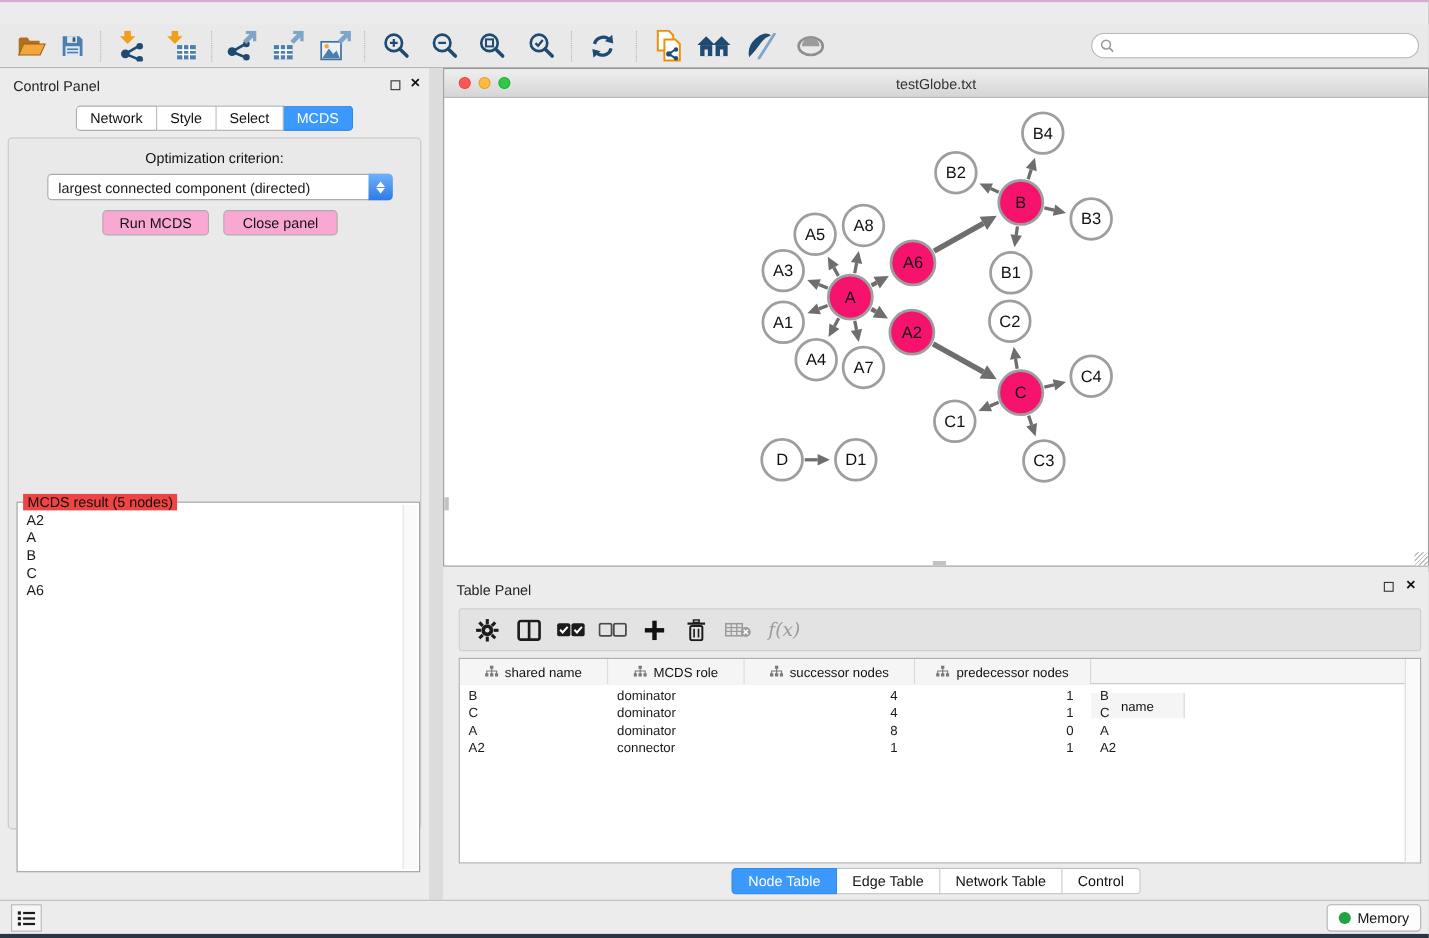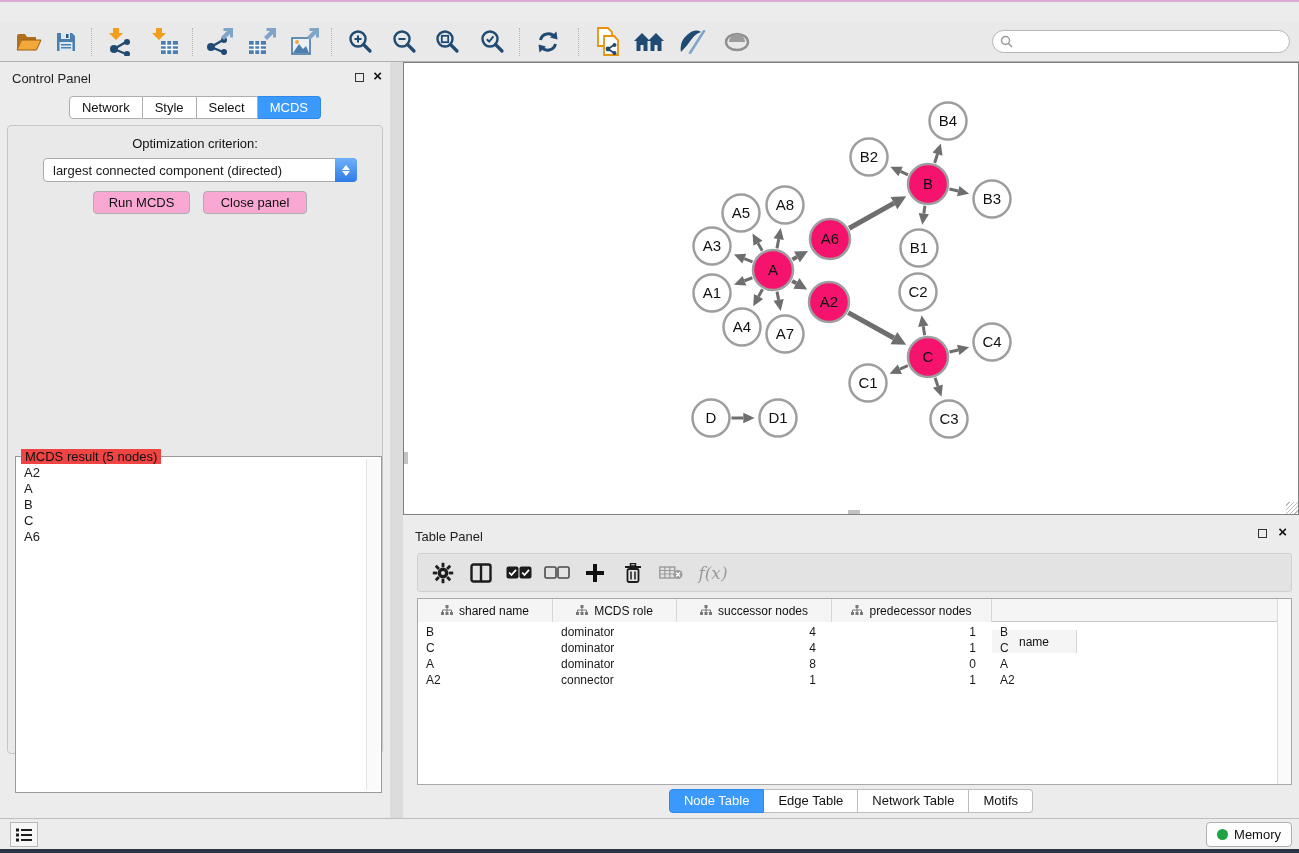--- a/index.html
+++ b/index.html
@@ -283,20 +283,26 @@
             <div>C</div>
             <div>A6</div>
           </div>
         <div class="vtrack"></div>
       </div>
     </div>
   </div>
   <div class="divider"></div>
 
   <div class="net-window">
+    <div class="net-titlebar">
+      <span class="tl red"></span>
+      <span class="tl yel"></span>
+      <span class="tl grn"></span>
+      <div class="net-title">testGlobe.txt</div>
+    </div>
     <div class="net-canvas">
       <svg width="894" height="425" viewBox="0 0 894 425">
           <line x1="348.4146596993366" y1="188.76168568713538" x2="340.46869583786463" y2="191.75770484801828" stroke="#6E6E6E" stroke-width="3"></line>
           <polygon points="329.98888623025414,195.70910847055993 338.63411558454175,186.89207895877055 342.3032760911875,196.623330737266" fill="#6E6E6E"></polygon>
           <line x1="348.52754906265756" y1="172.94526520498002" x2="340.29063852389925" y2="169.7045135175997" stroke="#6E6E6E" stroke-width="3"></line>
           <polygon points="329.8682998648885,165.6039212583168 342.19448492999487,164.8655705687733 338.3867921178036,174.5434564664261" fill="#6E6E6E"></polygon>
           <line x1="358.48901716798036" y1="200.32664585242324" x2="354.57868655777645" y2="207.51660858731427" stroke="#6E6E6E" stroke-width="3"></line>
           <polygon points="349.2276407523846,217.35562829400246 350.0105702653855,205.03219446338235 359.1468028501674,210.00102271124618" fill="#6E6E6E"></polygon>
           <line x1="358.230235352432" y1="161.8163567215194" x2="353.986856057755" y2="154.25783735287618" stroke="#6E6E6E" stroke-width="3"></line>
           <polygon points="348.5040667826295,144.4916189565588 358.52117174175953,151.71225661799645 349.4525403737505,156.80341808775592" fill="#6E6E6E"></polygon>
@@ -542,21 +548,21 @@
           </div></div>
       <div class="tbody">
           <div class="tr"><div class="td L" style="width: 135px;">B</div><div class="td L" style="width: 124px;">dominator</div><div class="td R" style="width: 155px;">4</div><div class="td R" style="width: 160px;">1</div><div class="td L" style="width: 85px;">B</div></div>
           <div class="tr"><div class="td L" style="width: 135px;">C</div><div class="td L" style="width: 124px;">dominator</div><div class="td R" style="width: 155px;">4</div><div class="td R" style="width: 160px;">1</div><div class="td L" style="width: 85px;">C</div></div>
           <div class="tr"><div class="td L" style="width: 135px;">A</div><div class="td L" style="width: 124px;">dominator</div><div class="td R" style="width: 155px;">8</div><div class="td R" style="width: 160px;">0</div><div class="td L" style="width: 85px;">A</div></div>
           <div class="tr"><div class="td L" style="width: 135px;">A2</div><div class="td L" style="width: 124px;">connector</div><div class="td R" style="width: 155px;">1</div><div class="td R" style="width: 160px;">1</div><div class="td L" style="width: 85px;">A2</div></div>
         </div>
       <div class="table-vtrack"></div>
     </div>
 
-    <div class="bt-tabs"><div class="bt-tab sel">Node Table</div><div class="bt-tab">Edge Table</div><div class="bt-tab">Network Table</div><div class="bt-tab">Motifs</div></div>
+    <div class="bt-tabs"><div class="bt-tab sel">Node Table</div><div class="bt-tab">Edge Table</div><div class="bt-tab">Network Table</div><div class="bt-tab">Control</div></div>
   </div>
 
   <div class="statusbar">
     <button class="list-btn">
       <svg width="16" height="14" viewBox="0 0 16 14">
         <g fill="#1c1c1c">
           <rect x="0" y="0.5" width="3" height="3"></rect>
             <rect x="5" y="1" width="11" height="2"></rect>
           <rect x="0" y="5.5" width="3" height="3"></rect>
             <rect x="5" y="6" width="11" height="2"></rect>

